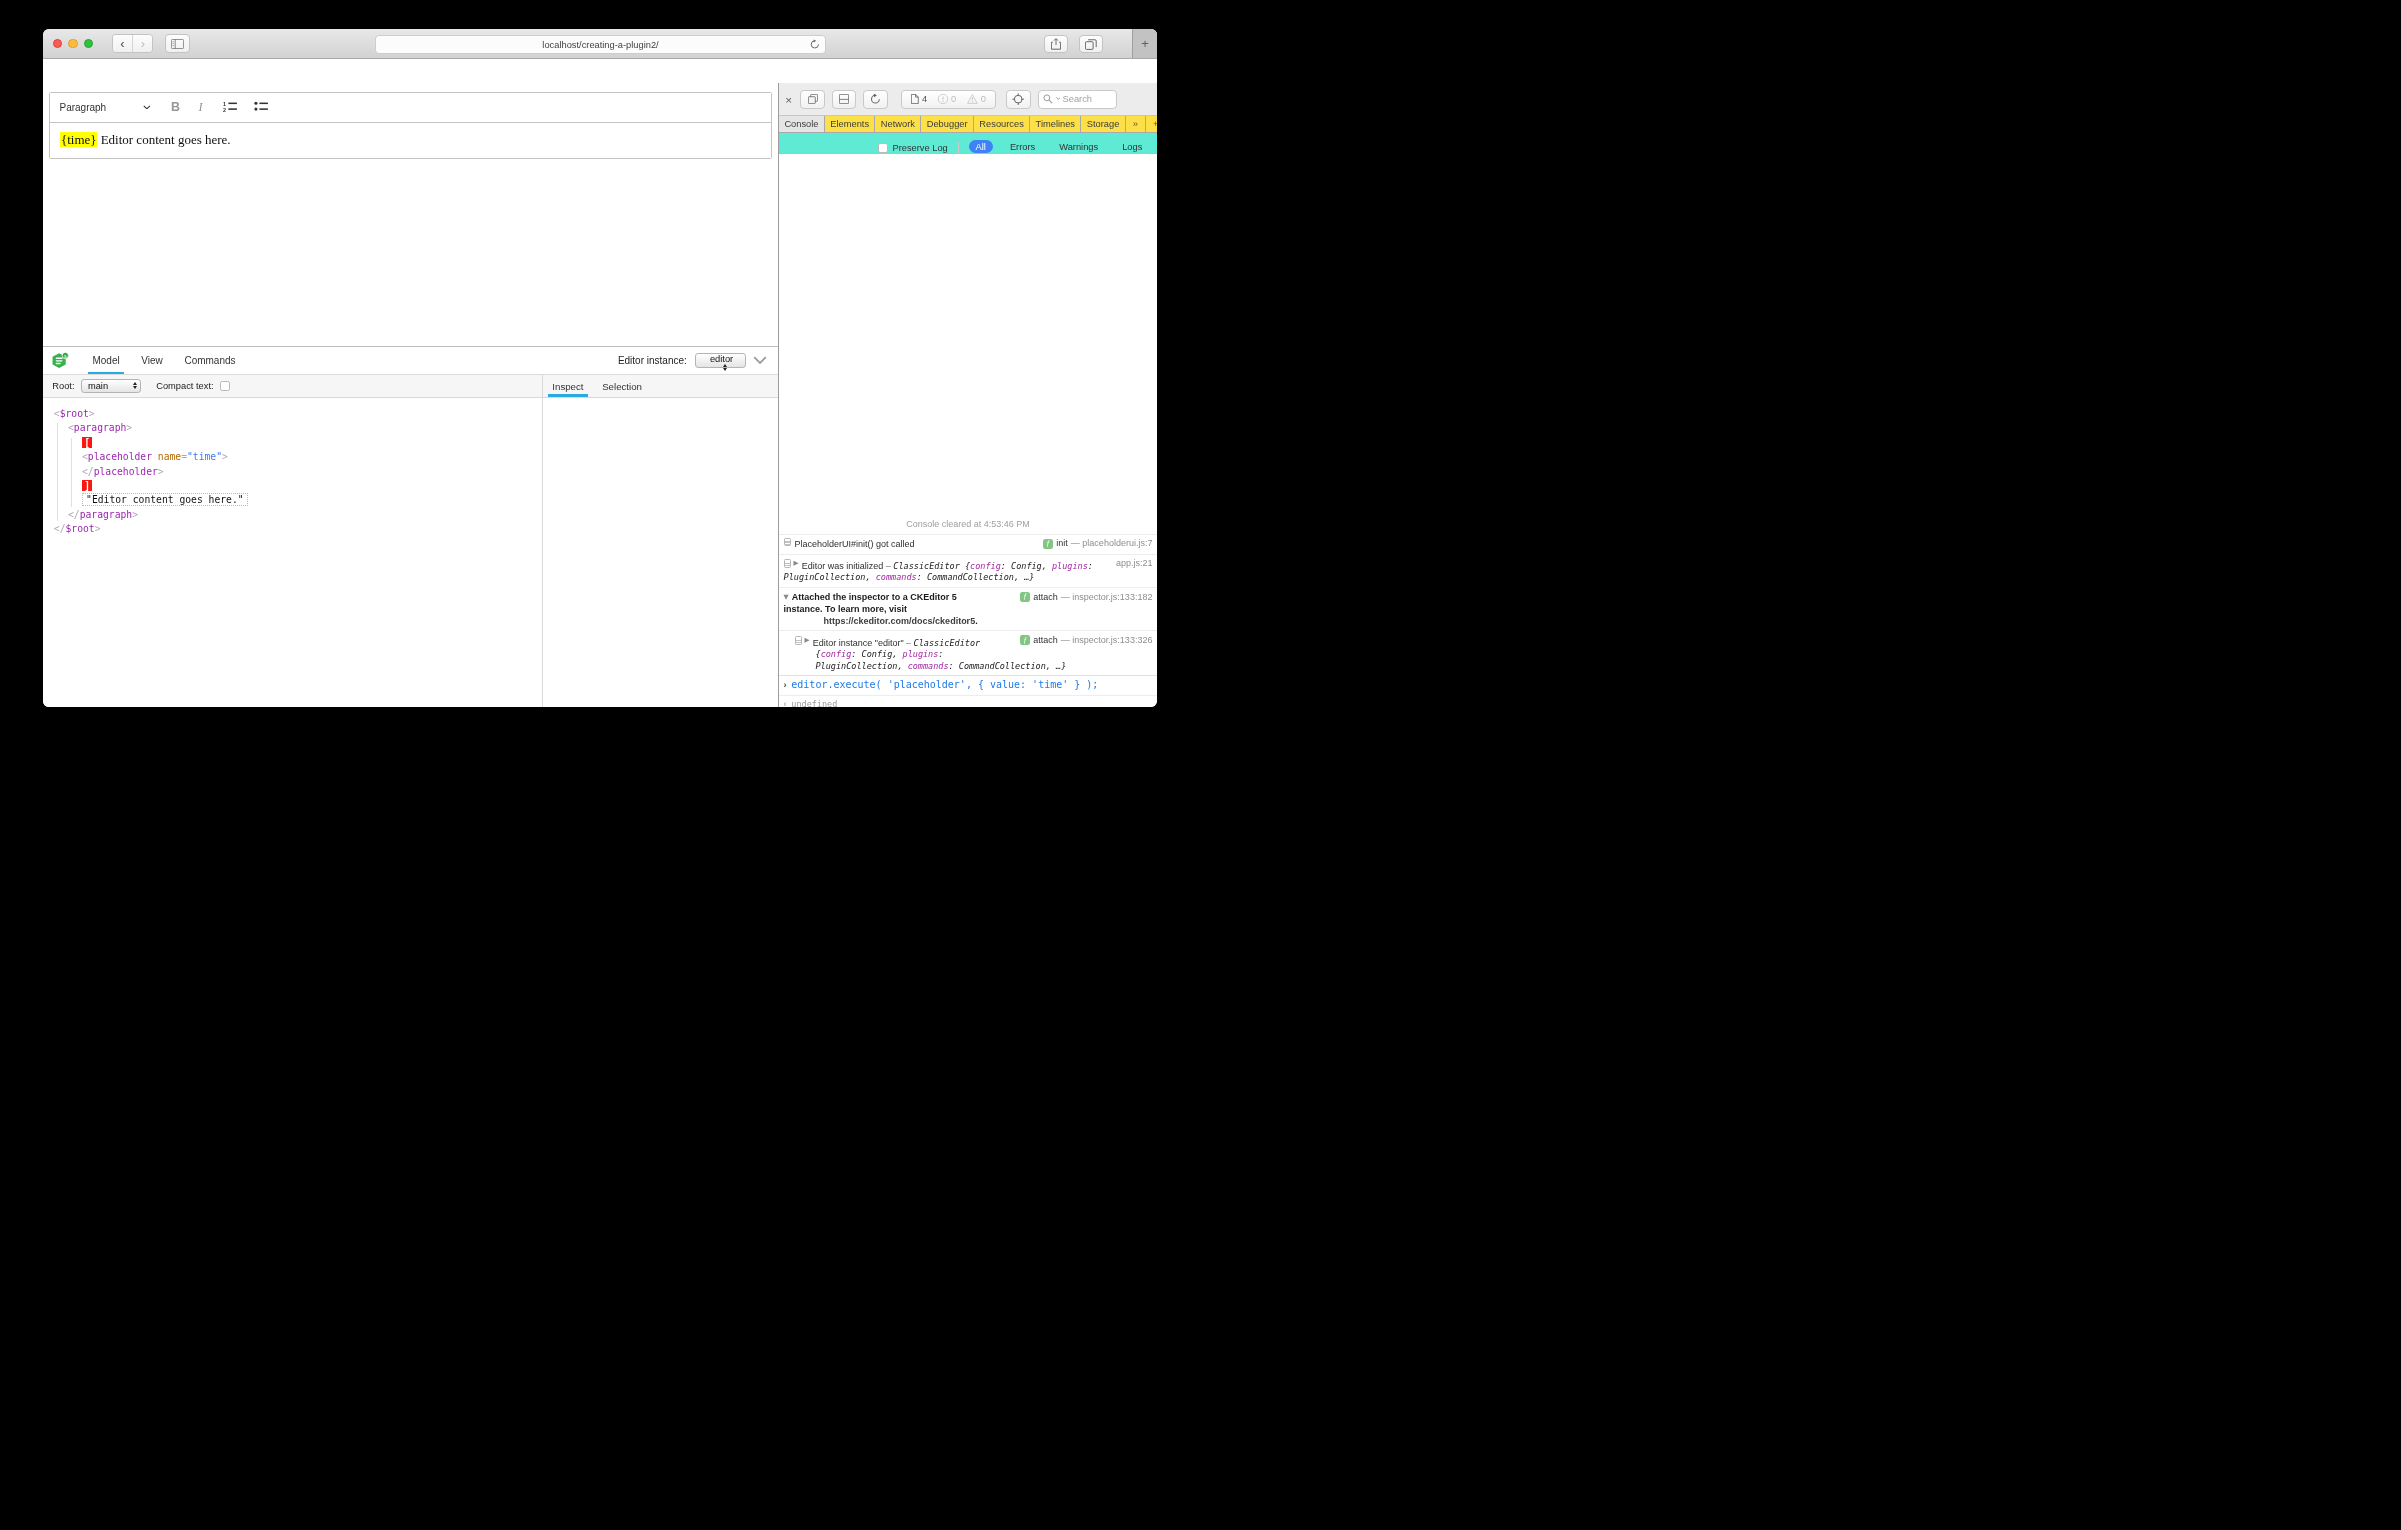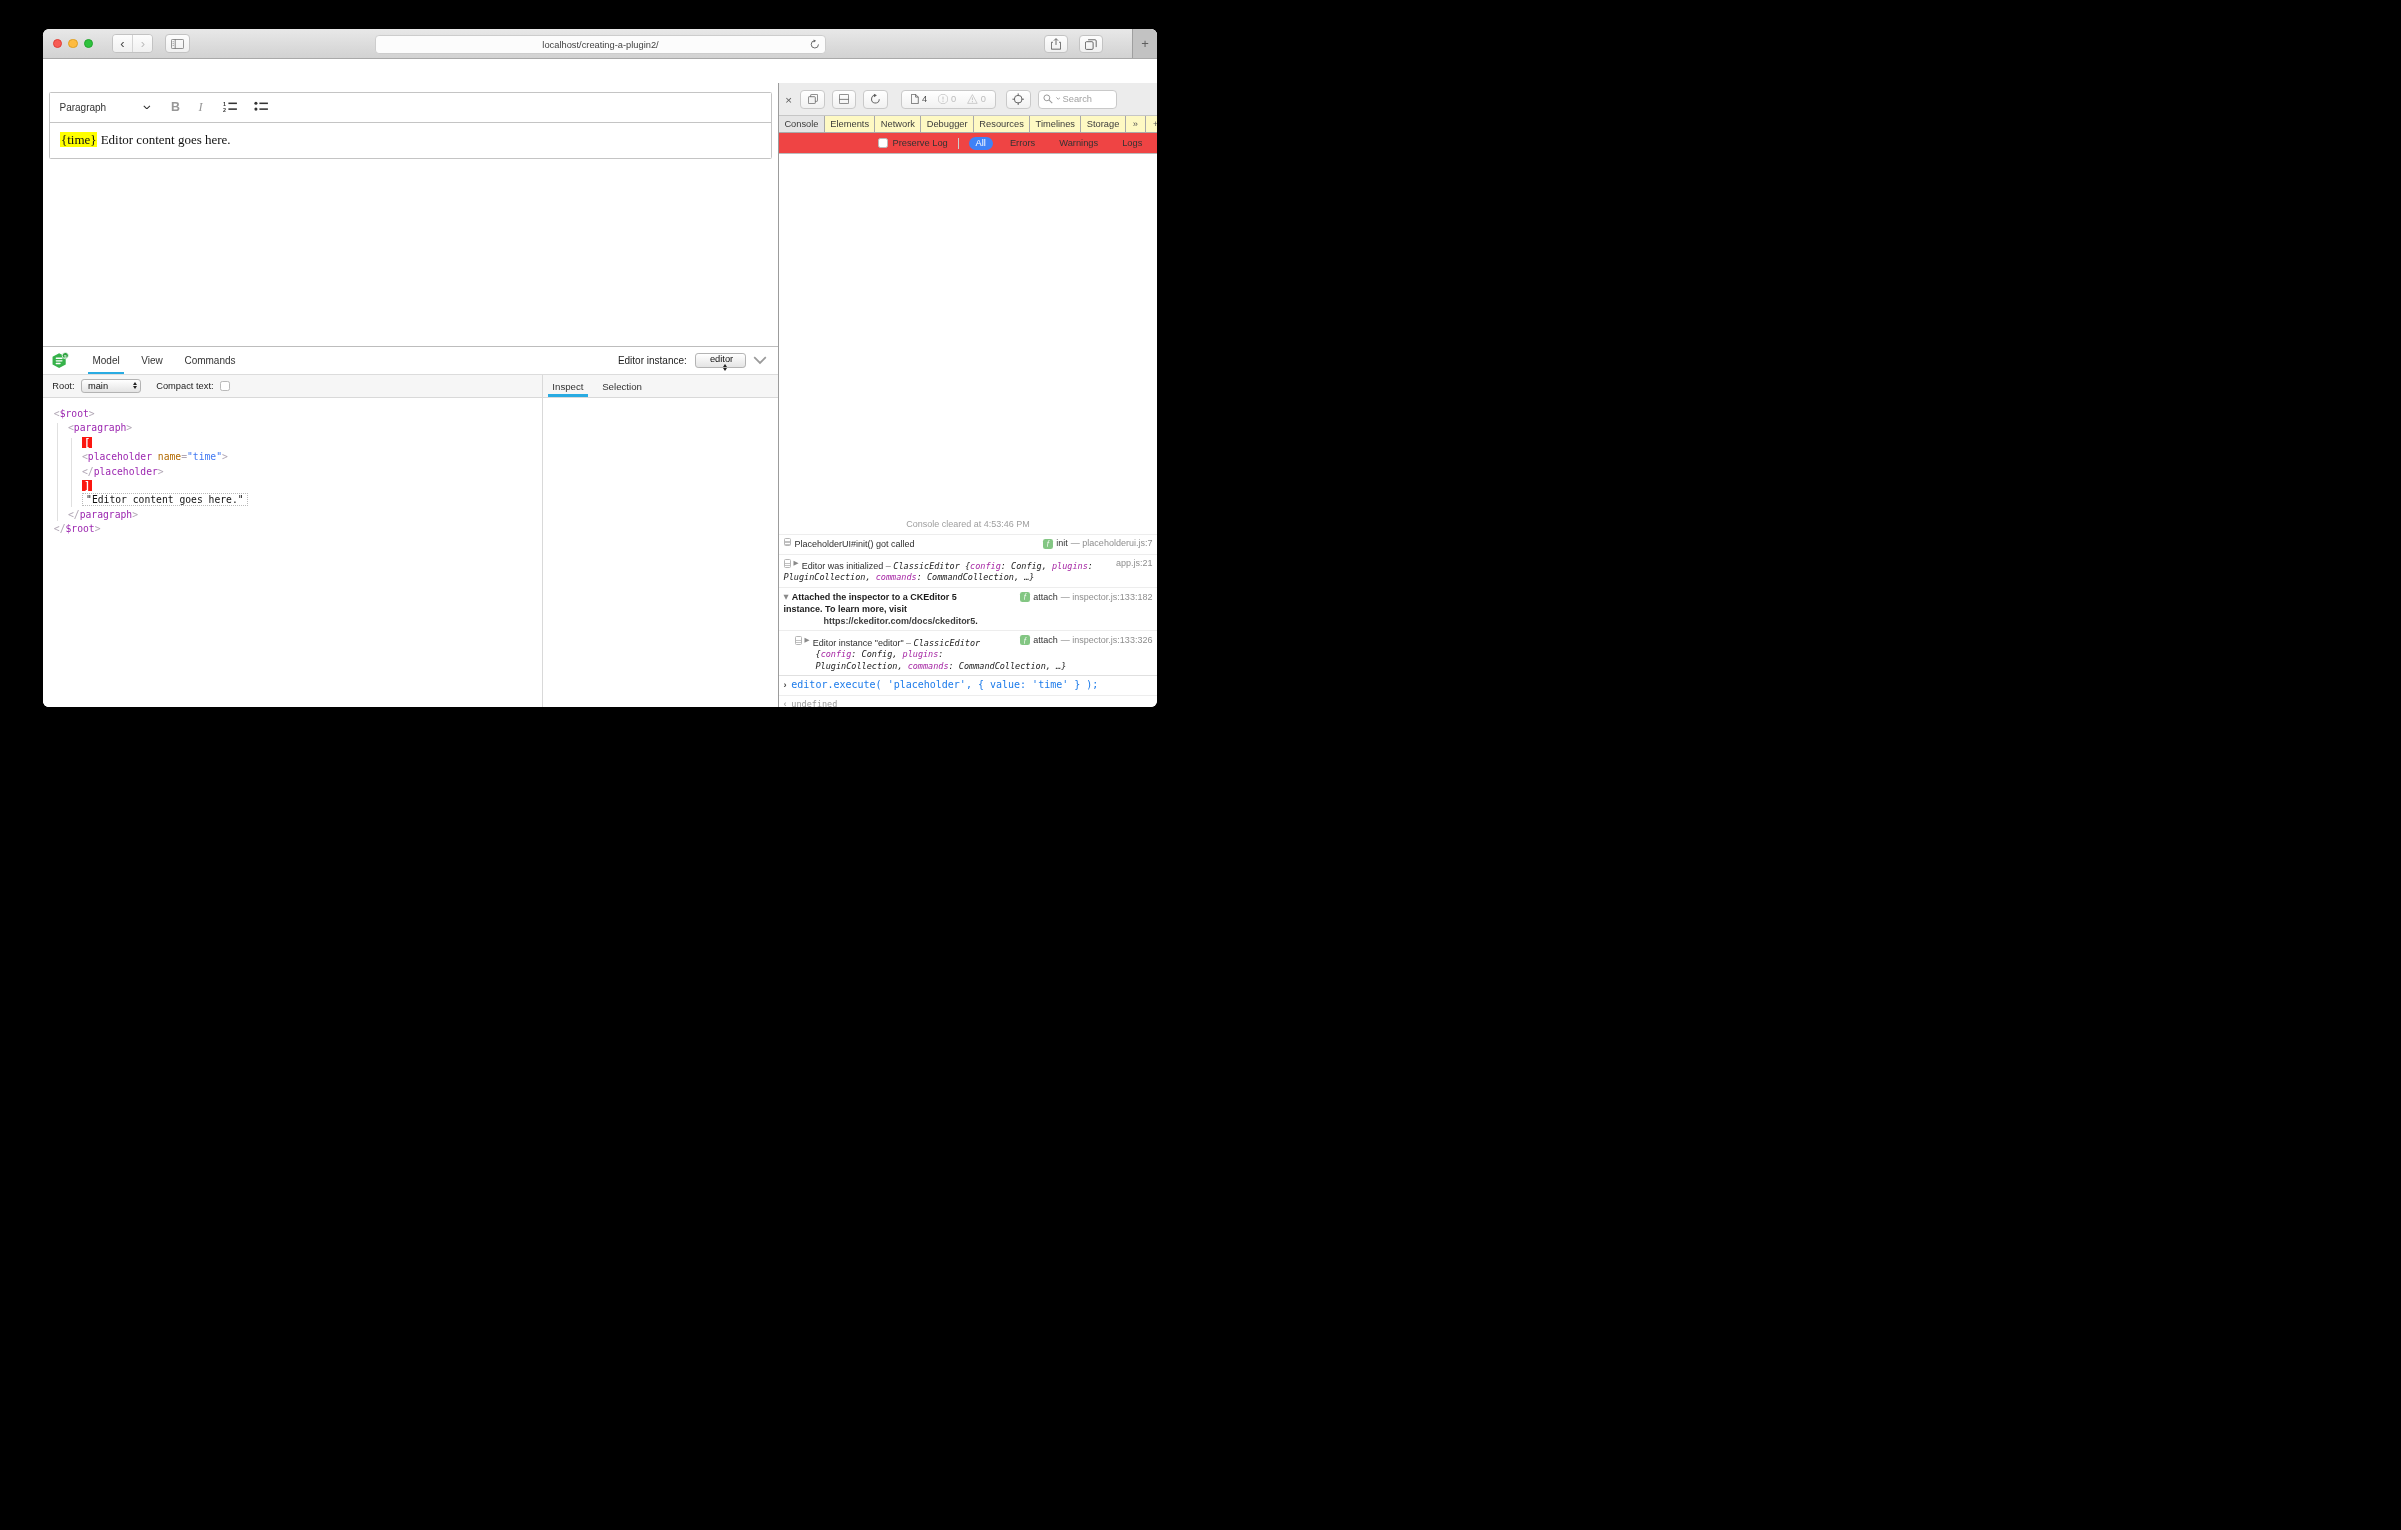--- a/index.html
+++ b/index.html
@@ -77,25 +77,25 @@
   .devtools{width:379px;flex:none;border-left:0.8px solid #9c9c9c;box-sizing:border-box;display:flex;flex-direction:column;background:#fff;}
   .dtoolbar{height:32px;background:#ececec;border-bottom:0.8px solid #c6c6c6;display:flex;align-items:center;padding:0 6.2px;gap:7px;flex:none;}
   .closex{font-size:11.6px;color:#5c5c5c;margin-right:1.5px;}
   .wbtn{height:17px;border:0.8px solid #c9c9c9;border-radius:3.9px;background:linear-gradient(#fff,#f1f1f1);display:flex;align-items:center;justify-content:center;}
   .w28{width:22.4px;}
   .grouppill{height:17px;border:0.8px solid #c9c9c9;border-radius:3.9px;background:linear-gradient(#fff,#f1f1f1);display:flex;align-items:center;padding:0 9.3px;gap:10.8px;margin-left:6.2px;}
   .gp{display:flex;align-items:center;gap:3.1px;font-size:9.3px;}
   .gp.dark{color:#4f4f4f;}
   .gp.dim{color:#bdbdbd;}
   .searchbox{height:17px;flex:1;max-width:68px;border:0.8px solid #c9c9c9;border-radius:3.9px;background:#fff;display:flex;align-items:center;padding:0 4.6px;gap:2.3px;color:#a2a2a2;font-size:9.3px;}
-  .dtabs{height:16.2px;background:#fef9c3;display:flex;flex:none;border-bottom:0.8px solid #aaa;}
+  .dtabs{height:16.2px;background:#fde047;display:flex;flex:none;border-bottom:0.8px solid #aaa;}
   .dtab{font-size:9.3px;color:#3b3b3b;display:flex;align-items:center;justify-content:center;padding:0 5.4px;border-right:0.8px solid #a8a8a8;white-space:nowrap;}
   .dtab.active{background:#e5e5e5;}
   .dtab.mini{padding:0;width:19.3px;flex:none;color:#555;}
-  .dfilter{height:20px;background:#ef4444;border-bottom:0.8px solid #bcbcbc;display:flex;align-items:center;justify-content:flex-end;gap:10px;padding-right:7.7px;flex:none;}
+  .dfilter{height:20px;background:#5eead4;border-bottom:0.8px solid #bcbcbc;display:flex;align-items:flex-end;justify-content:flex-end;gap:10px;padding-right:7.7px;flex:none;}
   .pl{display:flex;align-items:center;gap:4.6px;font-size:9.3px;color:#333;}
   .vdiv{width:0.8px;height:10.8px;background:#ccc;}
   .pill{font-size:9.3px;color:#333;padding:1.5px 7px;border-radius:7.7px;}
   .pill.active{background:#3f82f7;color:#fff;}
   .dconsole{flex:1;display:flex;flex-direction:column;min-height:0;font-size:9px;}
   .csp{flex:1;}
   .cleared{text-align:center;color:#9e9e9e;padding:3.1px 0 4.6px;}
   .crow{position:relative;border-top:0.8px solid #ededed;padding:3.1px 4.6px;line-height:11.6px;}
   .crow .gutter{display:inline-flex;align-items:center;gap:2.3px;margin-right:3.1px;vertical-align:0.8px;}
   .stackico{display:inline-block;width:7.7px;height:8.5px;border:0.8px solid #b5b5b5;border-radius:1.5px;background:repeating-linear-gradient(to bottom,transparent 0 1.5px,#c2c2c2 1.5px 2.7px);background-size:5.4px 100%;background-repeat:no-repeat;background-position:0.8px 0.8px;box-sizing:border-box;}

